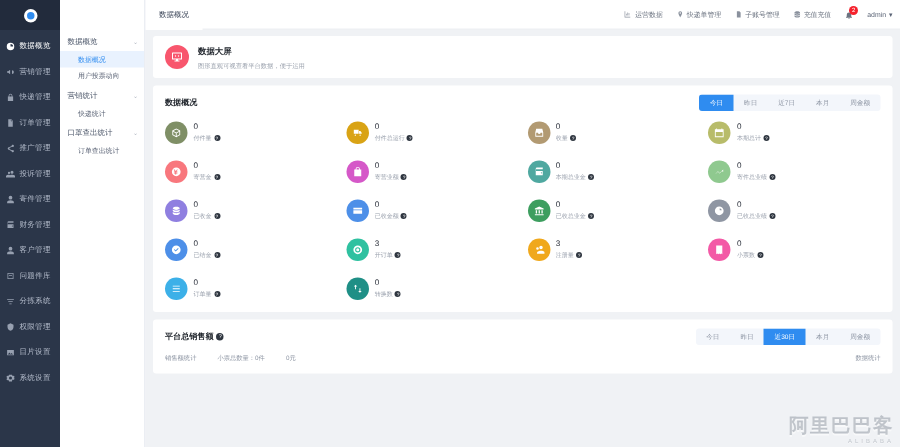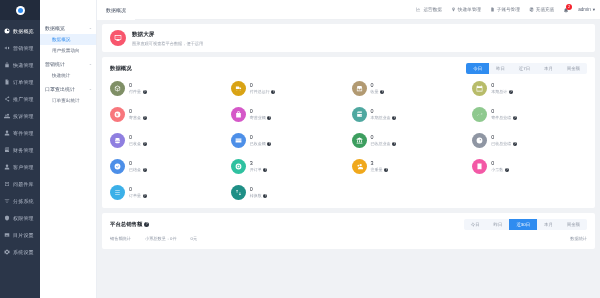--- a/index.html
+++ b/index.html
@@ -698,13 +698,17 @@
               <span>小票总数量：0件</span>
               <span>0元</span>
             </div>
           <div class="mini-right">数据统计</div>
         </div>
       </div>
 
     </div>
   </div>
 
+  <div class="watermark">
+    <span>阿里巴巴客</span>
+    <span class="sub">ALIBABA</span>
+  </div>
 </div>
 
 </body></html>

